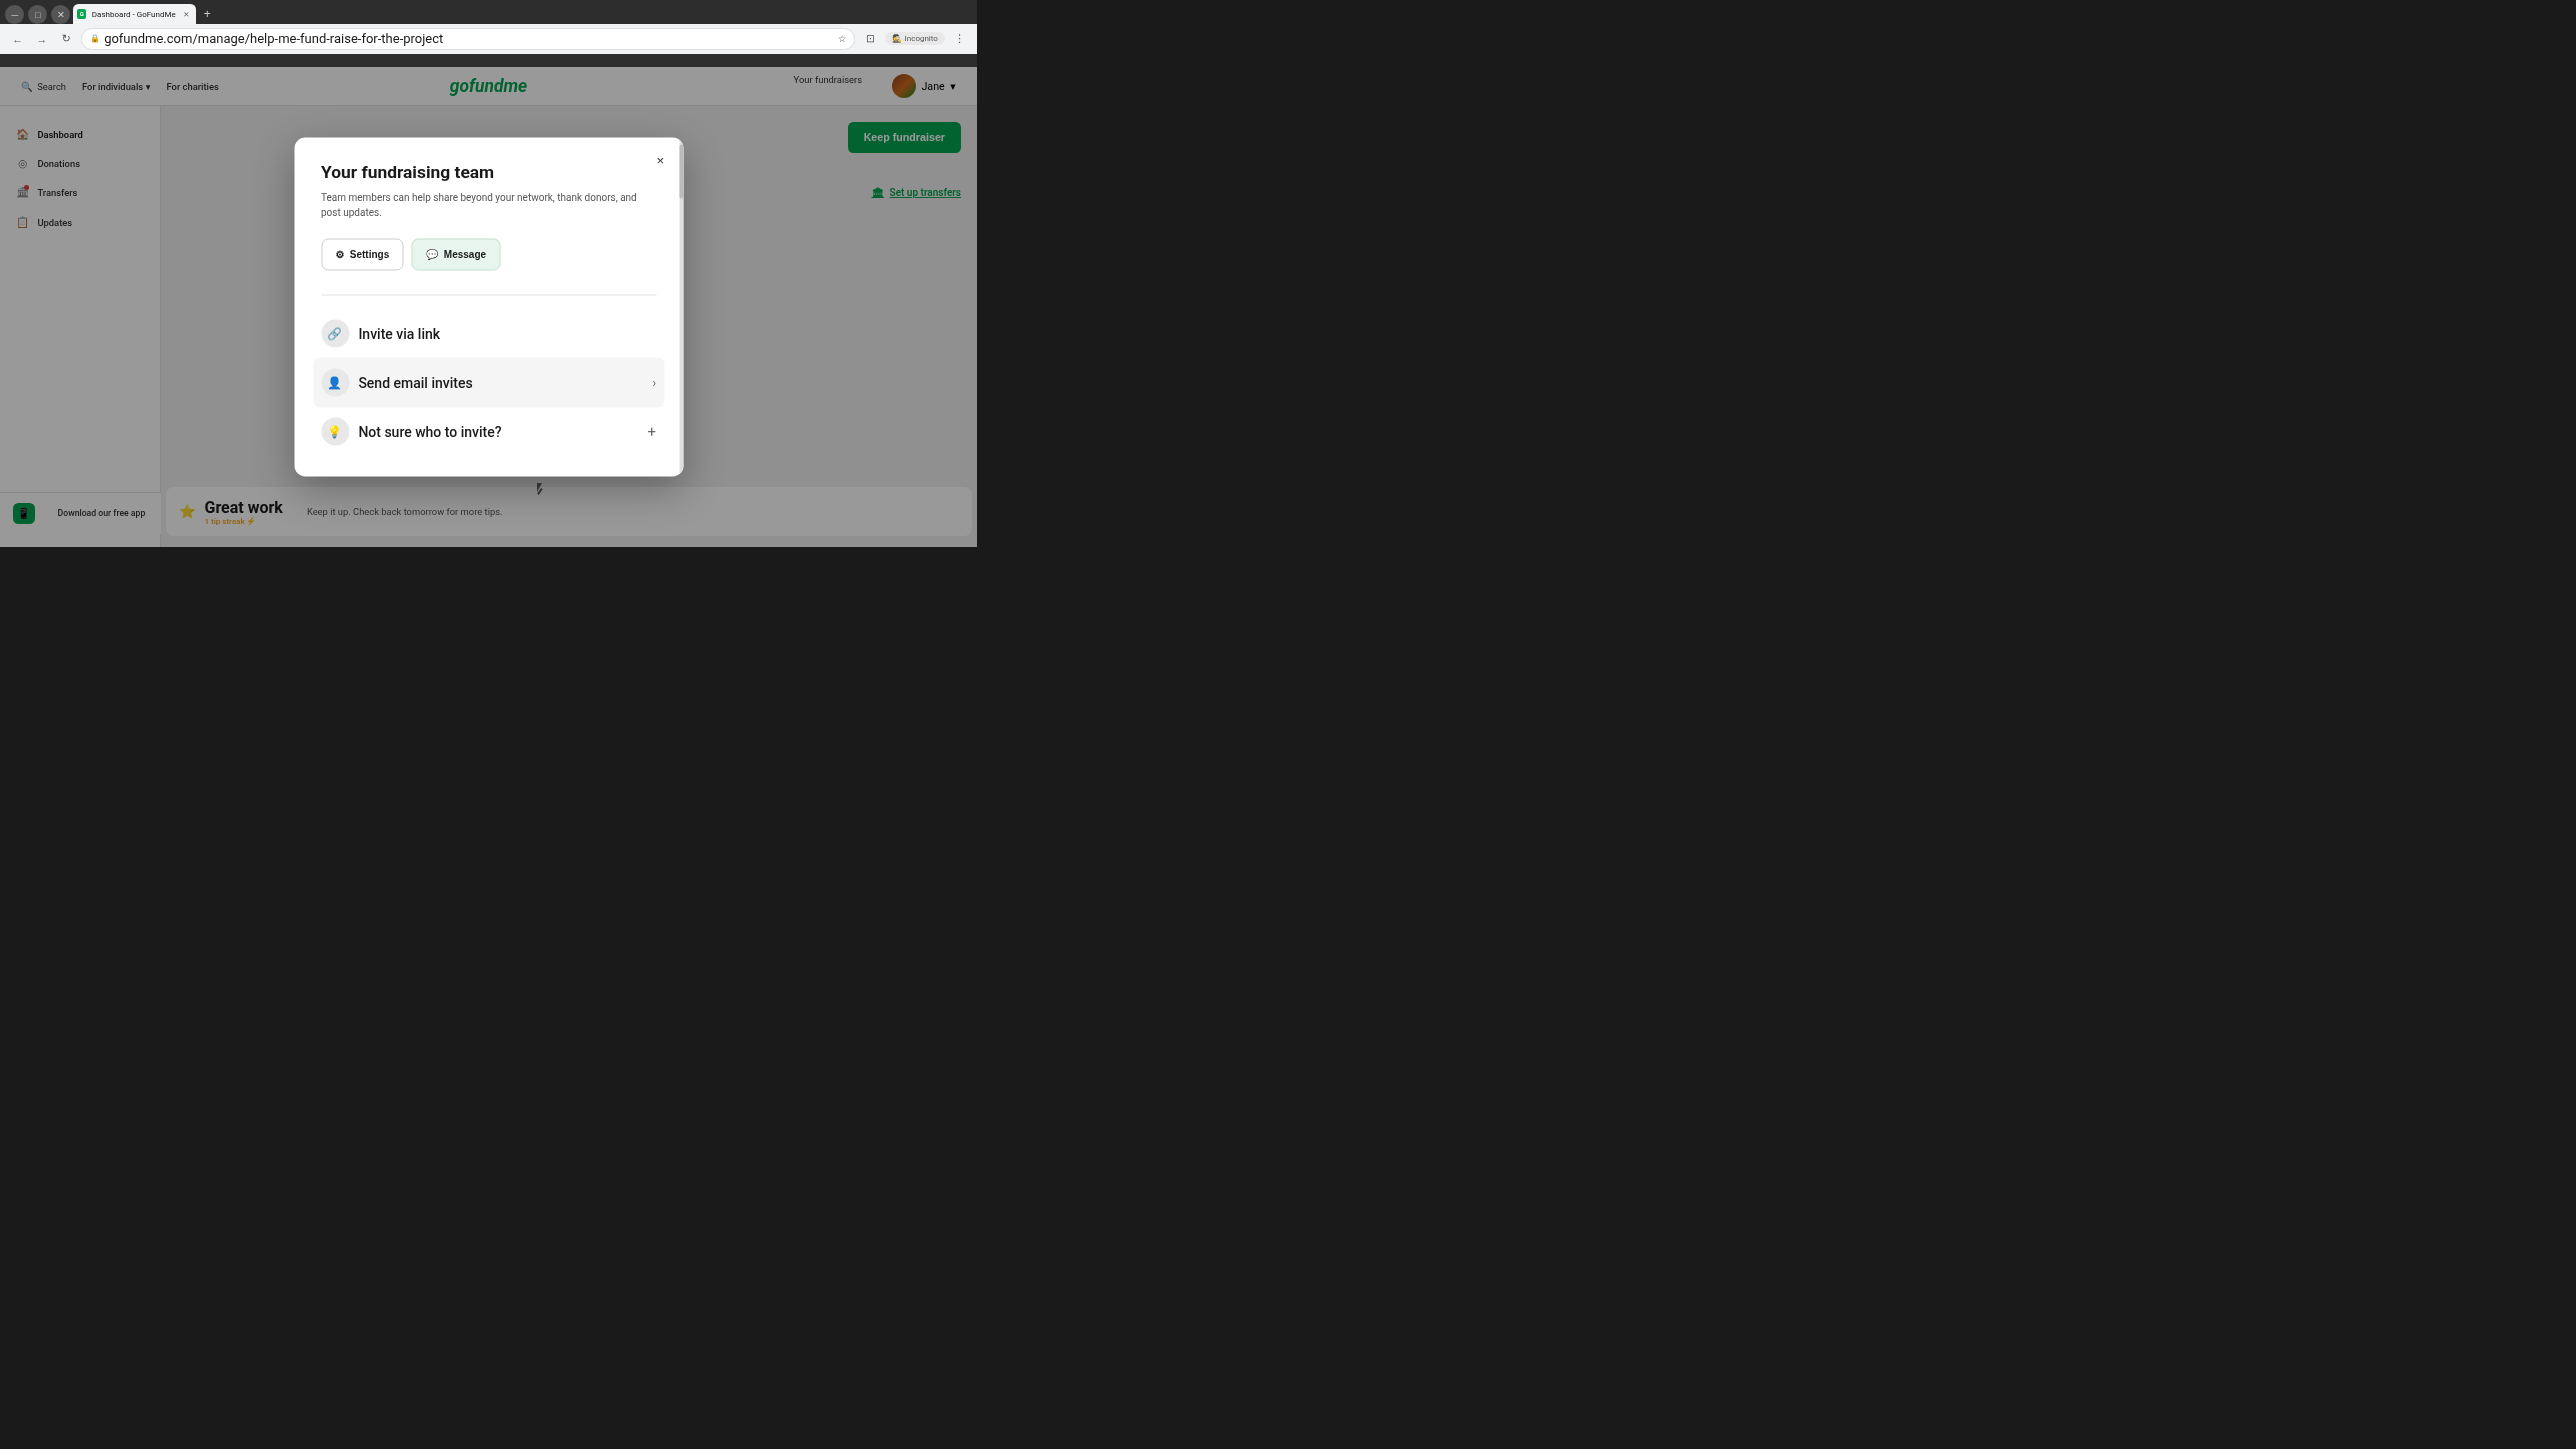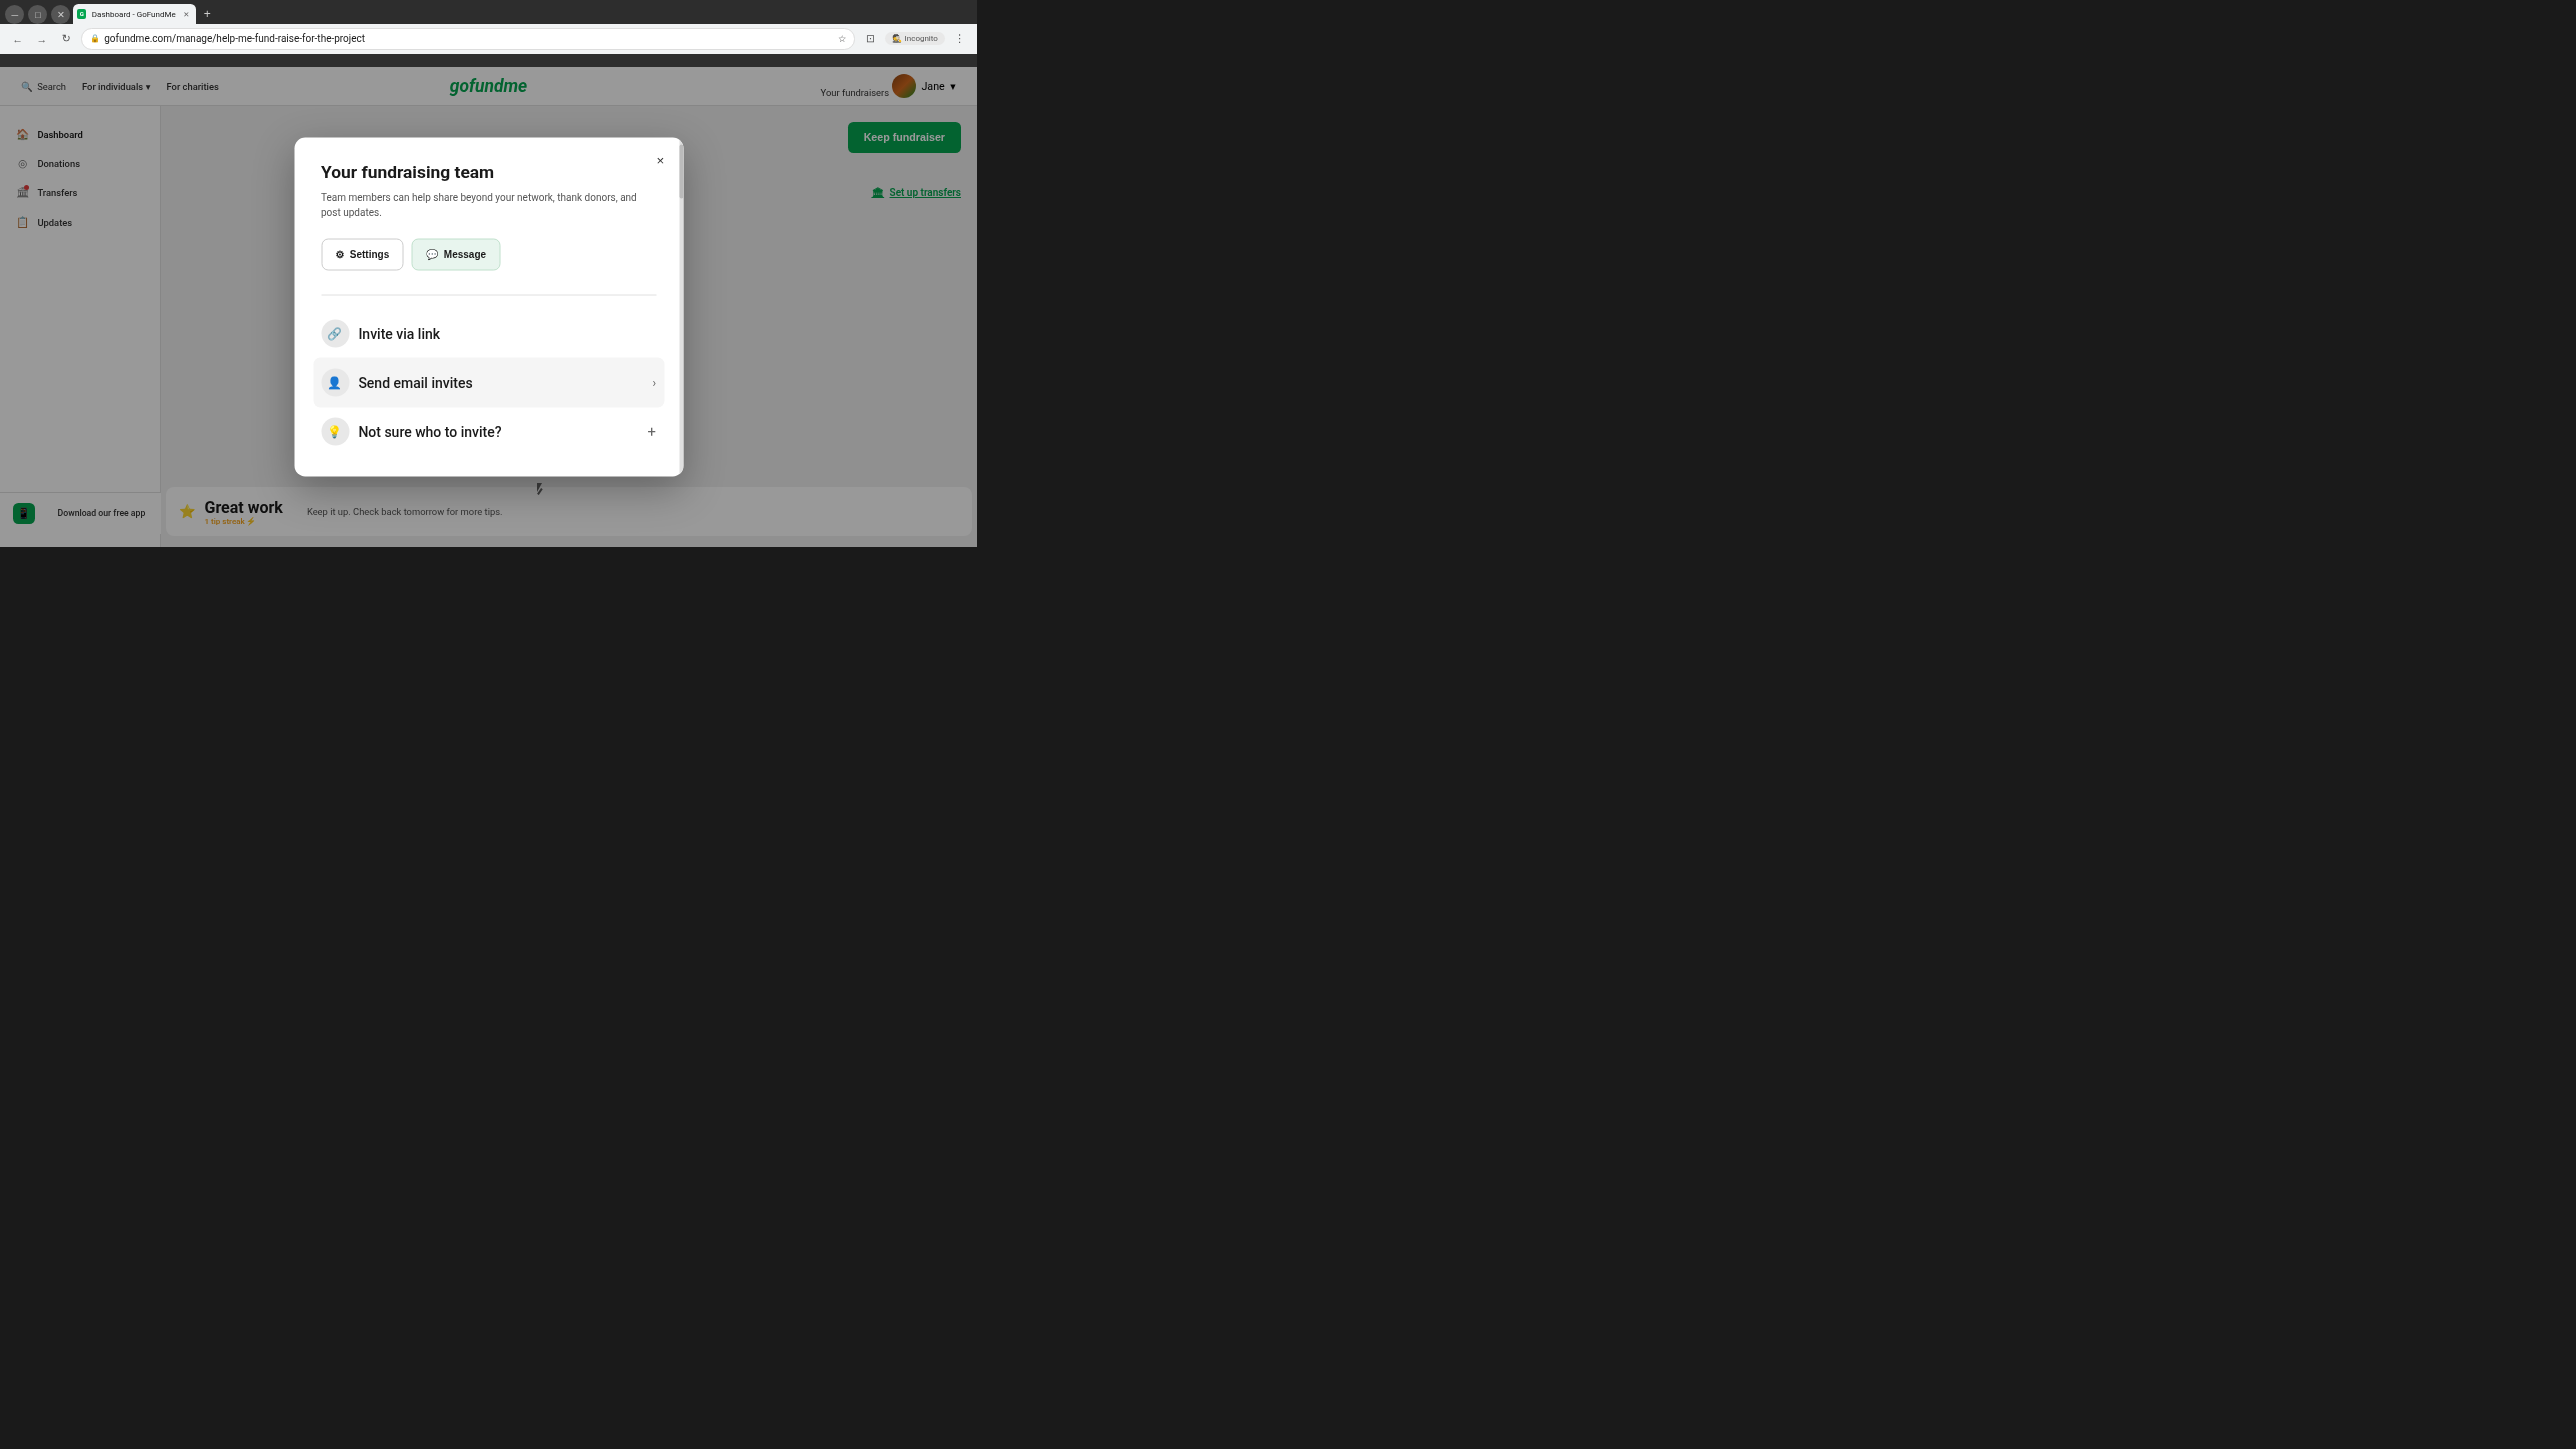--- a/index.html
+++ b/index.html
@@ -146,21 +146,21 @@
       gap: 4px;
       border: 0.7px solid #ddd;
     }
 
     .address-lock {
       color: #555;
       font-size: 8px;
     }
 
     .address-text {
-      font-size: 10px;
+      font-size: 13px;
       color: #1a1a1a;
       flex: 1;
     }
 
     .address-star {
       color: #555;
       font-size: 9.4px;
     }
 
     .incognito-badge {
@@ -226,22 +226,22 @@
       transform: translateX(-50%);
       font-size: 17.4px;
       font-weight: bold;
       color: #05a550;
       font-style: italic;
     }
 
     .nav-right {
       margin-left: auto;
       display: flex;
-      align-items: flex-end;
-      gap: 3px;
+      align-items: flex-start;
+      gap: 30px;
     }
 
     .nav-fundraisers {
       font-size: 9.4px;
       color: #333;
       cursor: pointer;
     }
 
     .user-menu {
       display: flex;

